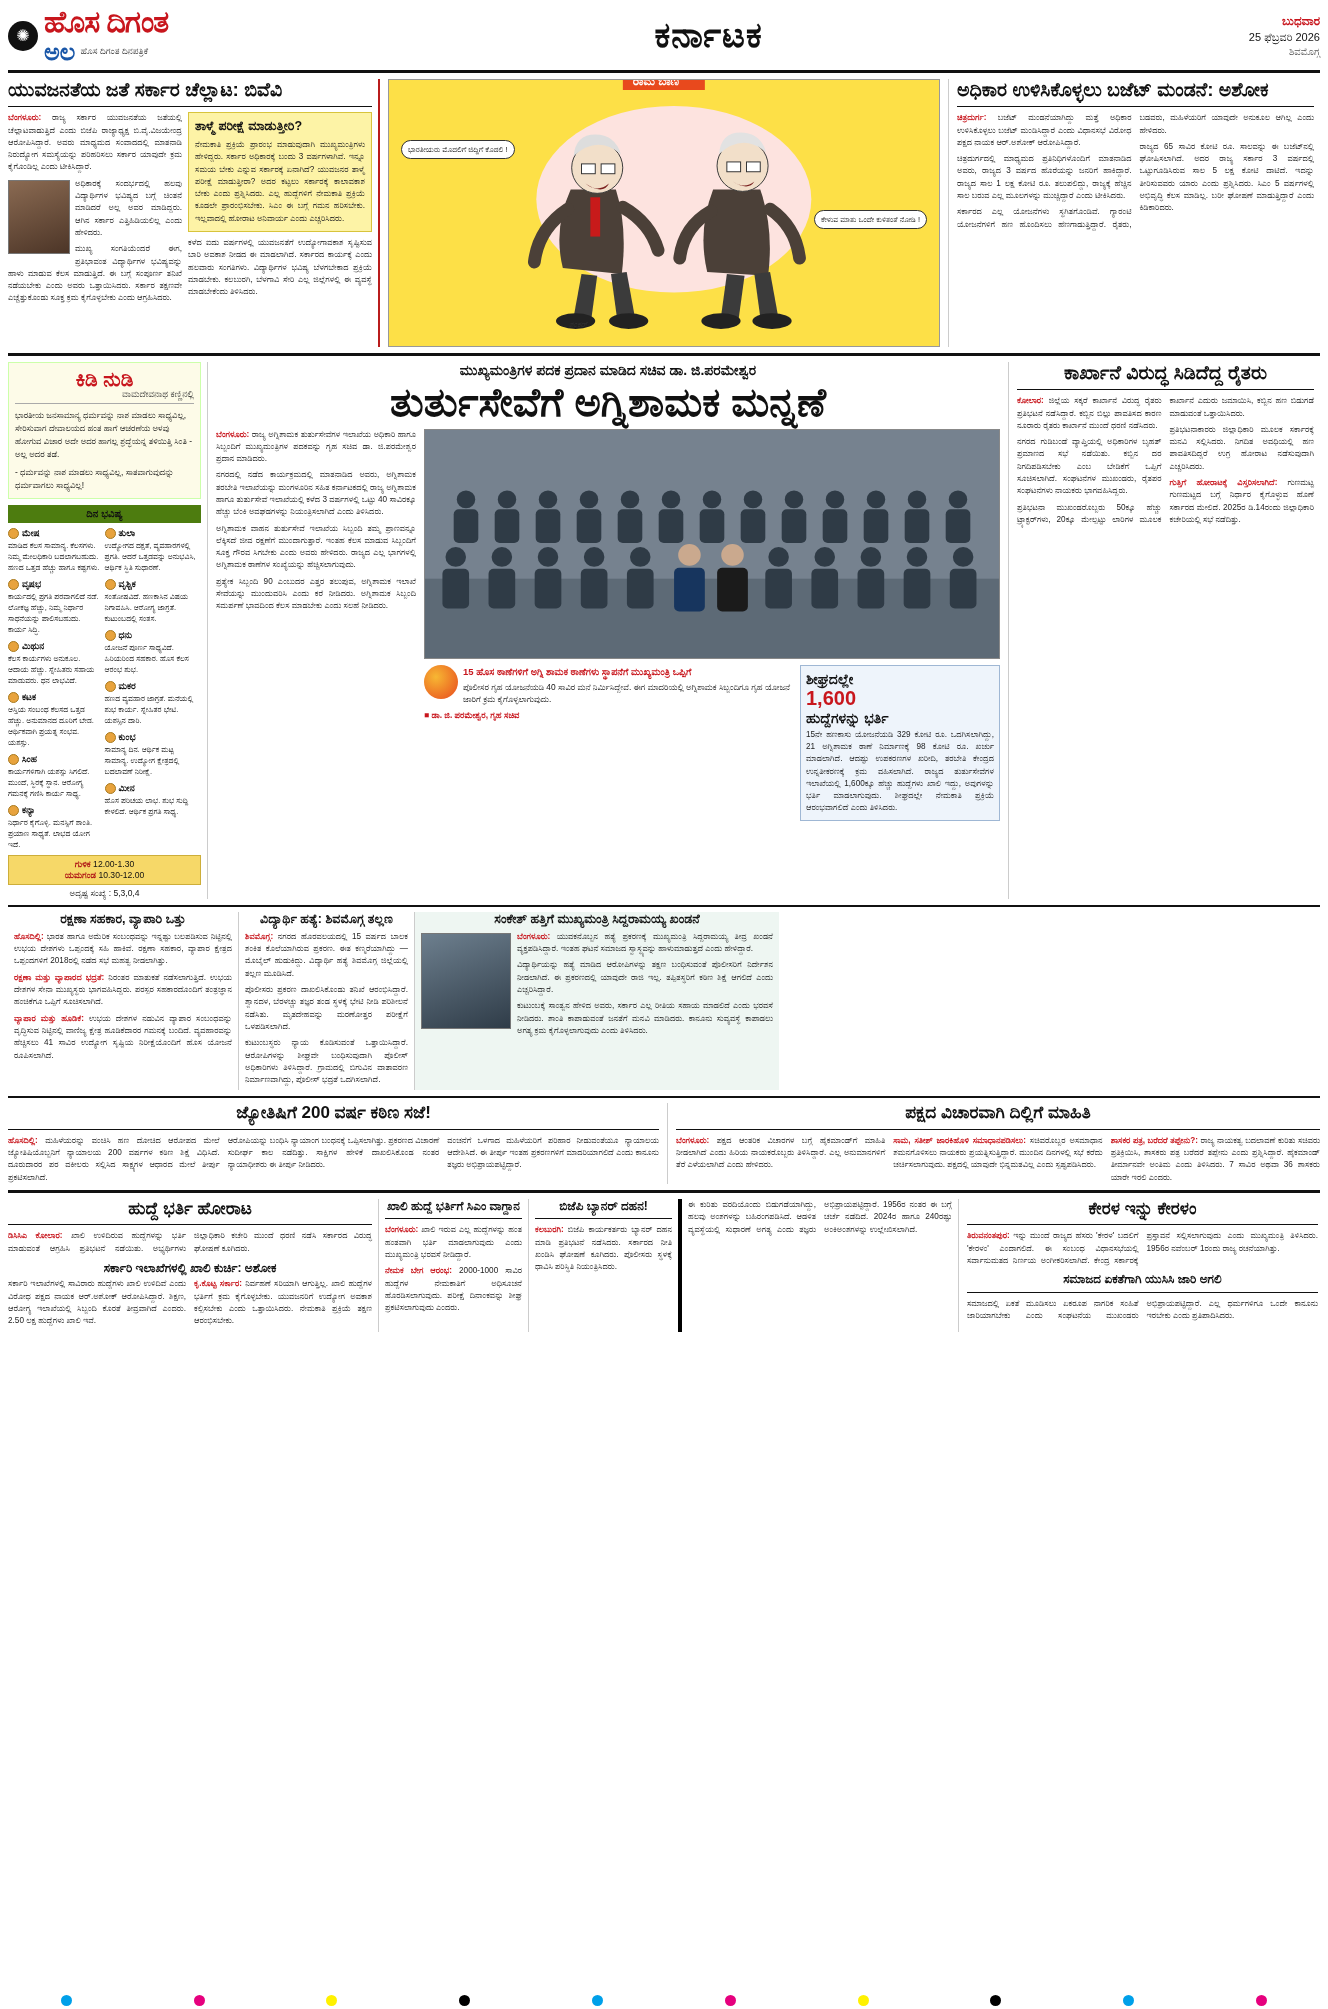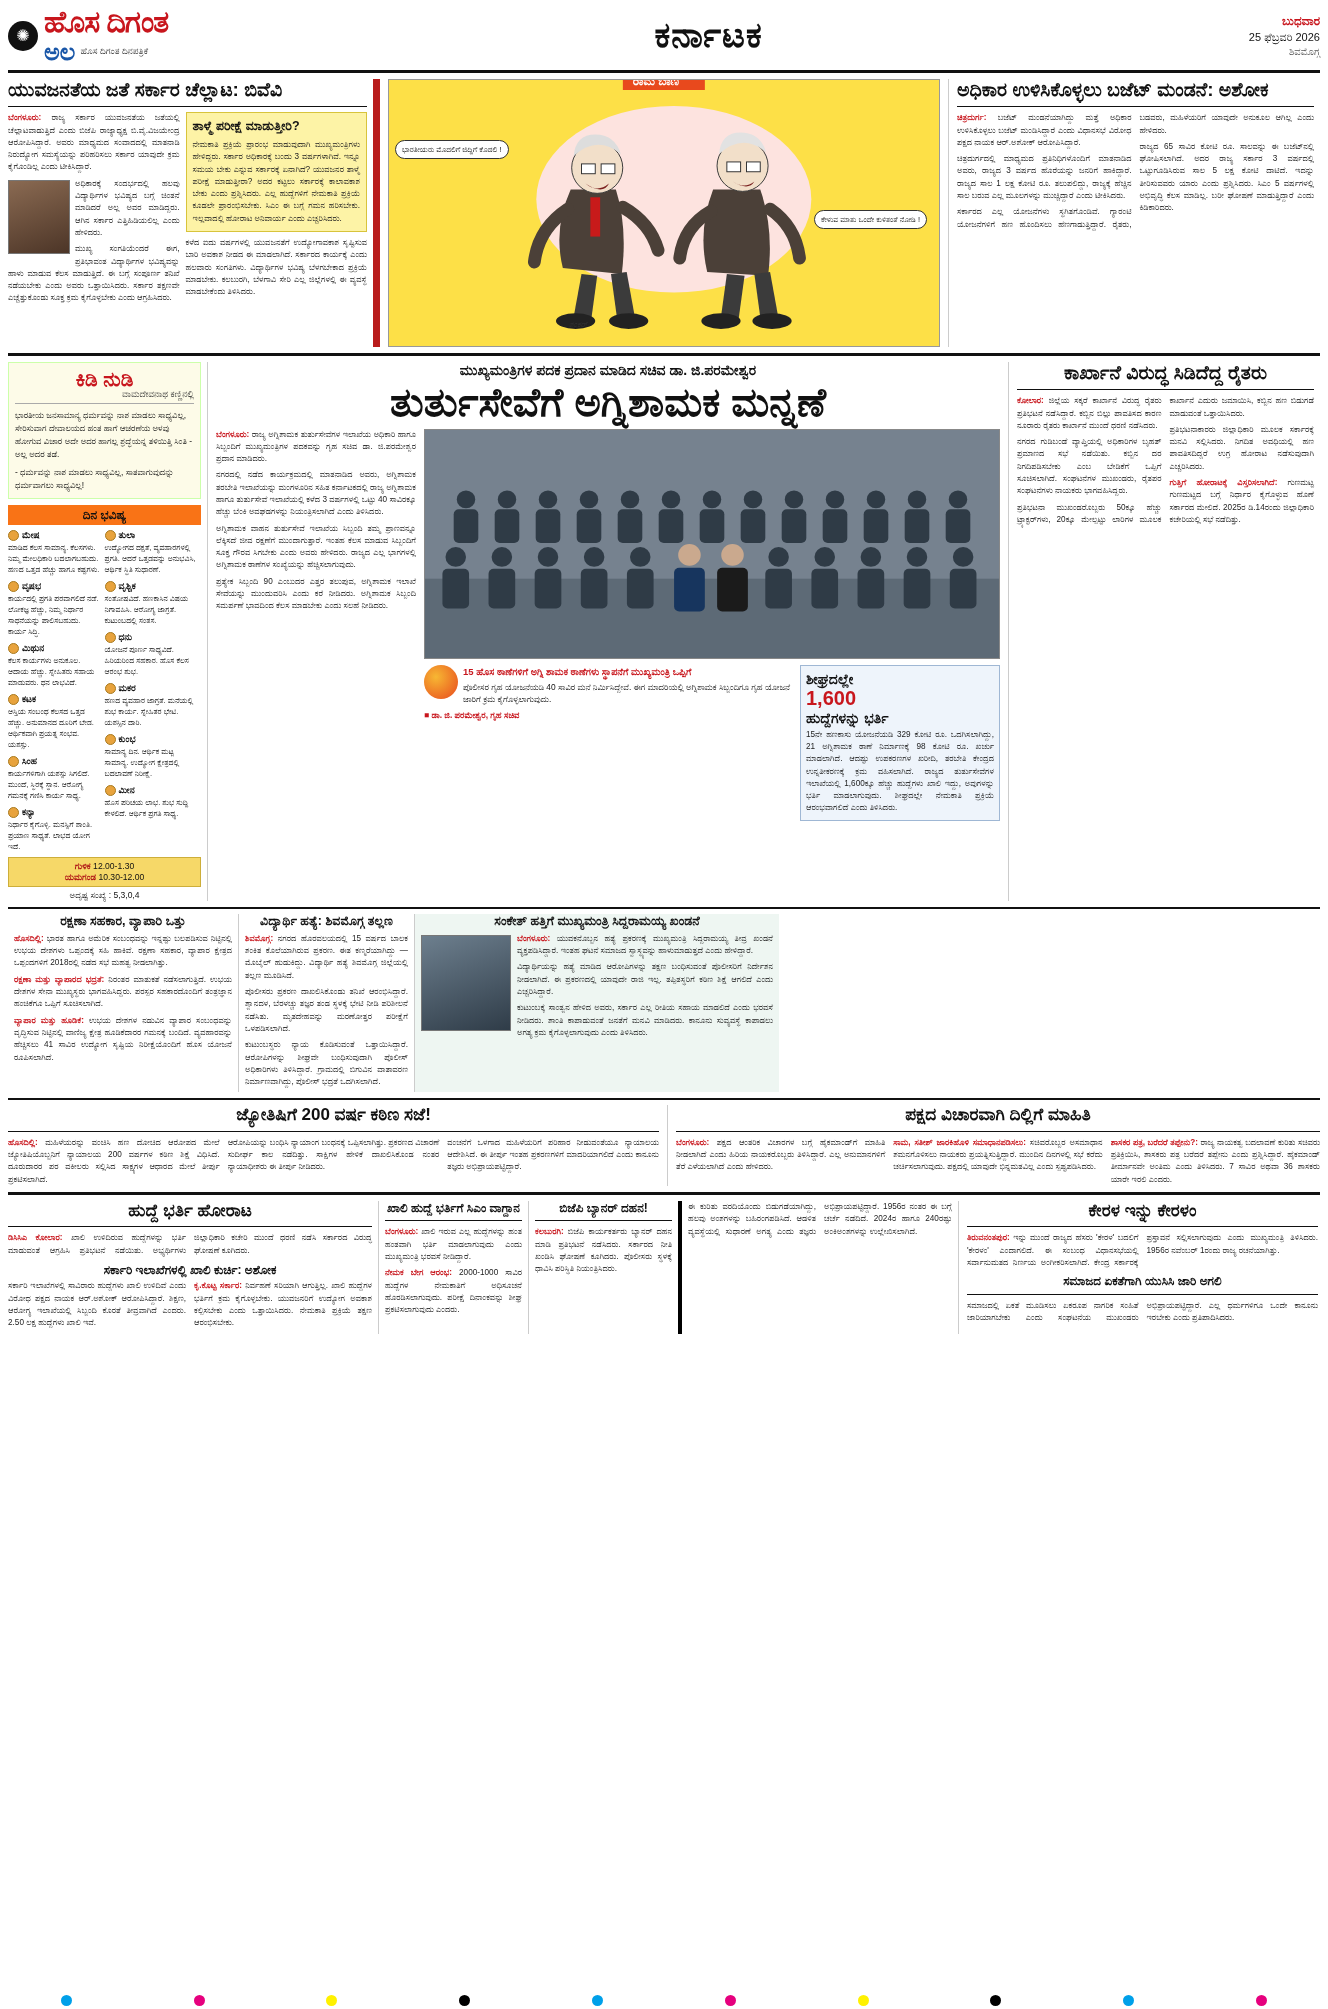--- a/index.html
+++ b/index.html
@@ -33,21 +33,21 @@
   .hd-big { font-size:40px; font-weight:bold; text-align:center; line-height:1.05; margin:2px 0 6px;}
   .hd-mid { font-size:17px; font-weight:bold; text-align:center; line-height:1.2;}
   .body-txt { font-size:8.2px; line-height:1.5; text-align:justify; color:#222; }
   .body-txt p { margin:0 0 4px; }
   .lead { color:#c8161d; font-weight:bold; }
   .rule { border-top:1px solid #111; margin:5px 0; }
   .rule-thick { border-top:3px solid #111; margin:6px 0; }
 
   
   .top { display:flex; margin-top:6px; }
-  .top-left { width:372px; padding-right:6px; border-right:7px solid #b91c1c; }
+  .top-left { width:372px; padding-right:6px; border-right:2px solid #b91c1c; }
   .top-mid { width:568px; padding:0 8px; }
   .top-right { width:366px; padding-left:8px; border-left:1px solid #ccc; }
 
   .two-col { column-count:2; column-gap:8px; }
   .three-col { column-count:3; column-gap:8px; }
   .portrait { width:62px; height:74px; float:left; margin:2px 5px 2px 0;
       background:linear-gradient(160deg,#8a6a52,#4c3527); border:1px solid #777; }
 
   .yellowbox { background:#fdf3a6; border:1px solid #d8c43c; padding:6px; }
   .yellowbox .hd { color:#111; font-weight:bold; font-size:12.5px; margin-bottom:4px; line-height:1.25;}
@@ -57,22 +57,22 @@
       background:#e8491d; color:#fff; font-size:12px; font-weight:bold; padding:2px 26px 2px 10px; }
   .bubble { position:absolute; background:#fff; border:1px solid #333; border-radius:10px;
       font-size:7.5px; padding:4px 6px; line-height:1.3; max-width:120px; }
 
   
   .kidi { border:1px solid #cfa; background:#fdfbe8; padding:6px; position:relative; }
   .kidi-head { font-size:20px; font-weight:bold; color:#c8161d; text-align:center; line-height:1;}
   .kidi-sub { font-size:9px; text-align:right; color:#333; border-bottom:1px solid #aaa; padding-bottom:3px;}
   .kidi-txt { font-size:8.4px; line-height:1.55; margin-top:5px; }
 
-  .sectionbar { background:#f97316; color:#111; font-weight:bold; text-align:center;
-      font-size:12px; padding:3px 0; margin:6px 0 4px; }
+  .sectionbar { background:#4d7c0f; color:#111; font-weight:bold; text-align:center;
+      font-size:10px; padding:3px 0; margin:6px 0 4px; }
   .zodiac { display:flex; font-size:7.6px; line-height:1.45; }
   .z-col { width:50%; padding-right:5px; }
   .z-item { margin-bottom:5px; }
   .z-name { font-weight:bold; font-size:9px; display:flex; align-items:center; gap:3px;}
   .z-ic { width:11px; height:11px; border-radius:50%; background:#e8a33d; border:1px solid #a87a1f; display:inline-block;}
   .timebox { background:#f6d868; border:1px solid #cdae3a; font-size:8.6px; text-align:center; padding:3px; margin-top:0;}
   .timebox b { color:#b01616; }
 
   
   .mid { display:flex; margin-top:4px; }
@@ -198,21 +198,21 @@
             <rect x="364" y="82" width="14" height="10" fill="#fff" stroke="#333"></rect>
             <path d="M350 102 q12 8 22 0 q-6 10 -22 0z" fill="#7a1f1f"></path>
             <path d="M328 132 q-28 16 -32 48" stroke="#4b4038" stroke-width="13" fill="none" stroke-linecap="round"></path>
             <path d="M388 130 q26 18 30 50" stroke="#4b4038" stroke-width="13" fill="none" stroke-linecap="round"></path>
             <path d="M344 196 l-6 44 l18 2 l6 -44z" fill="#3b3b3b"></path>
             <path d="M372 196 l6 44 l18 -2 l-8 -44z" fill="#3b3b3b"></path>
             <ellipse cx="338" cy="244" rx="20" ry="8" fill="#222"></ellipse>
             <ellipse cx="390" cy="244" rx="20" ry="8" fill="#222"></ellipse>
           </g>
         </svg>
-        <div class="bubble" style="left:6px; top:60px;">ಭಾರತೀಯರು ಮೊದಲಿಗೆ ಜಿದ್ದಿಗೆ ಕೊಡಲಿ !</div>
+        <div class="bubble" style="left:12px; top:60px;">ಭಾರತೀಯರು ಮೊದಲಿಗೆ ಜಿದ್ದಿಗೆ ಕೊಡಲಿ !</div>
         <div class="bubble" style="right:12px; top:130px;">ಕೇಳುವ ಮಾತು ಒಂದೇ ಕುಳಿತಂತೆ ನೋಡಿ !</div>
         <div style="position:absolute;left:180px;bottom:16px;font-size:8px;color:#333;font-style:italic;">ಶಂಕರ್</div>
       </div>
     </div>
 
     <div class="top-right">
       <div class="hd1">ಅಧಿಕಾರ ಉಳಿಸಿಕೊಳ್ಳಲು ಬಜೆಟ್ ಮಂಡನೆ: ಅಶೋಕ</div>
       <div class="rule"></div>
       <div class="two-col body-txt">
         <p><span class="lead">ಚಿತ್ರದುರ್ಗ:</span>

